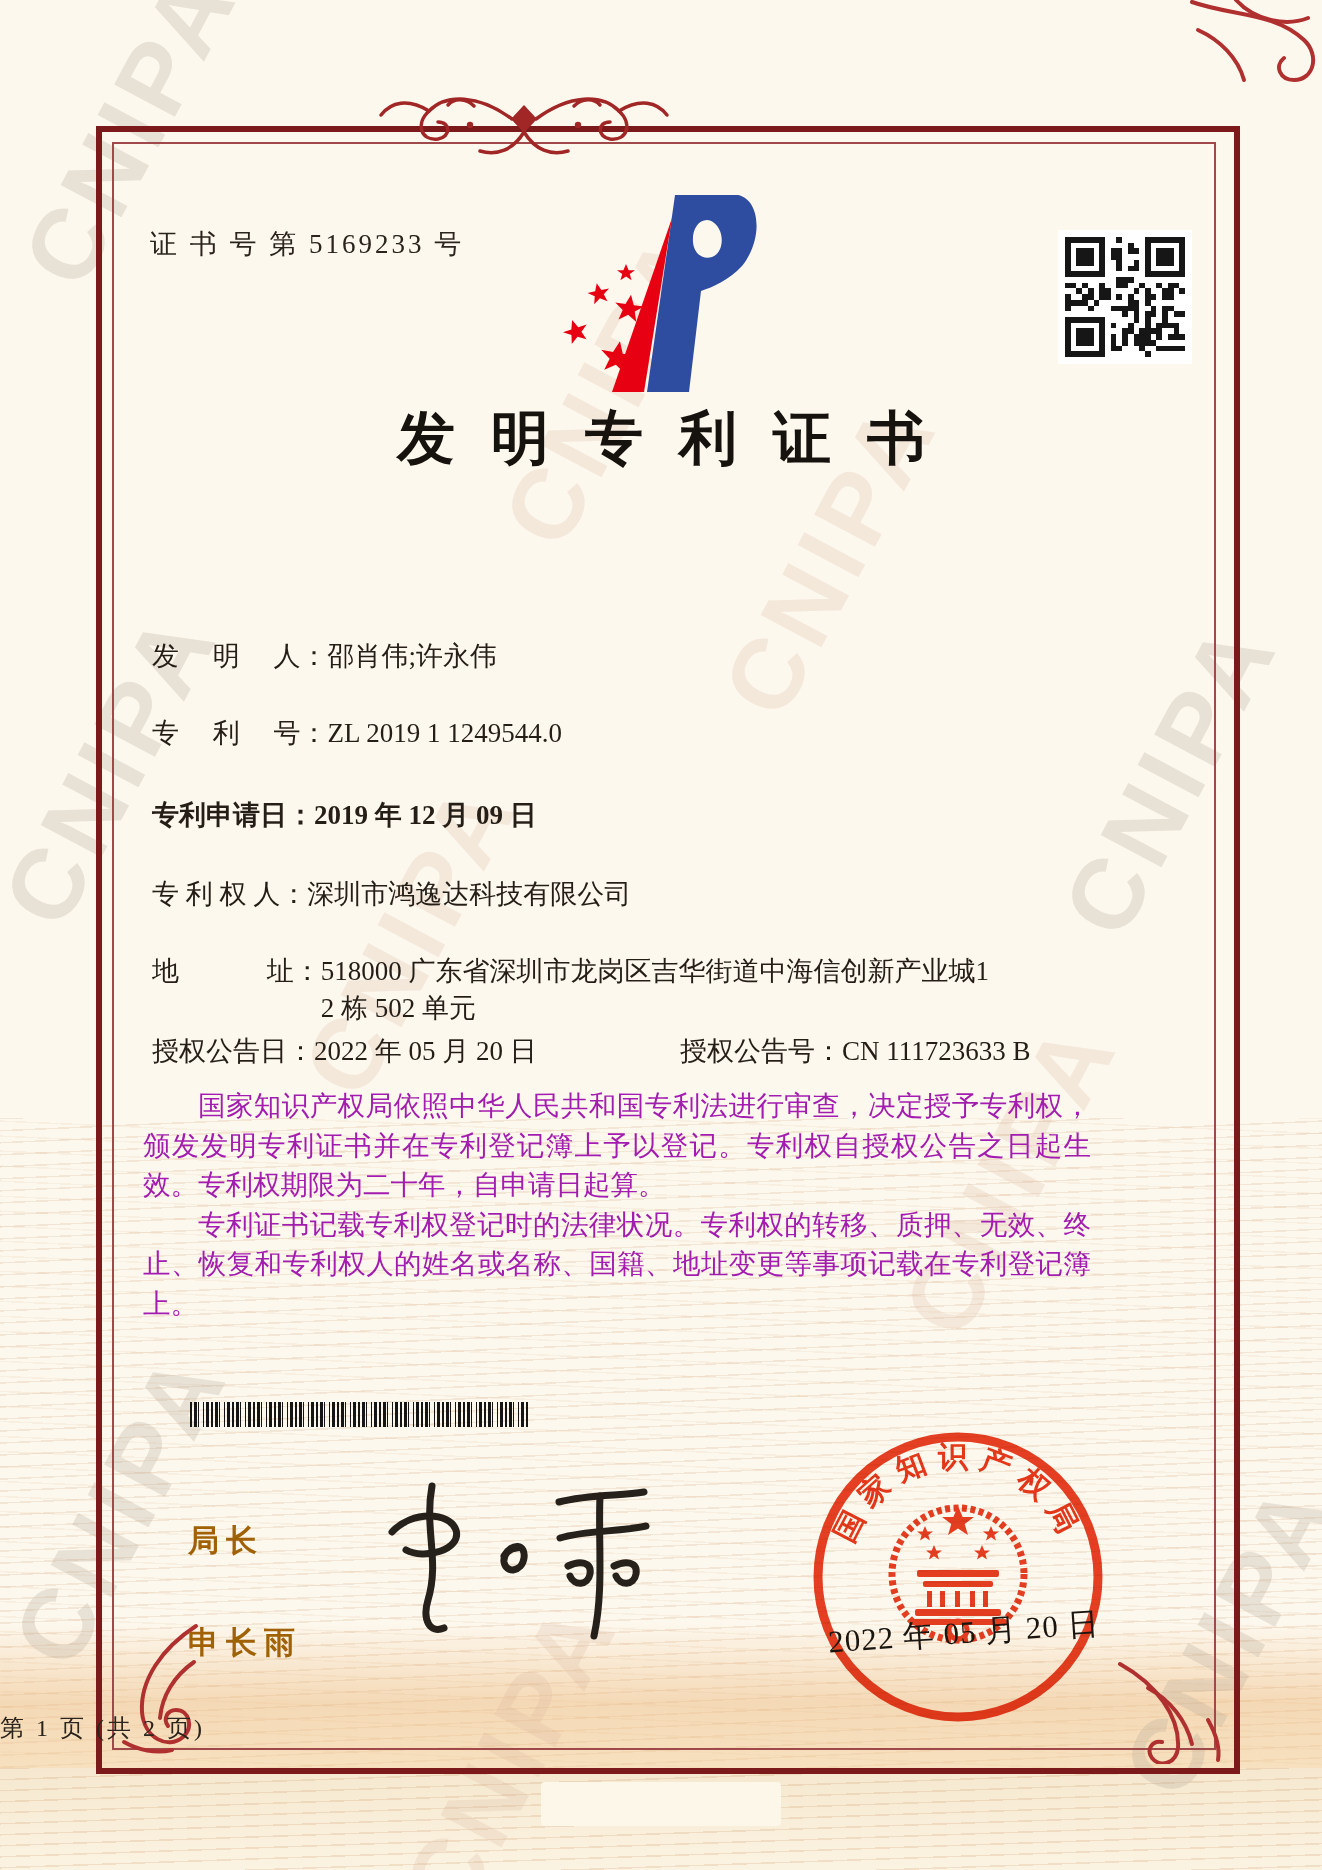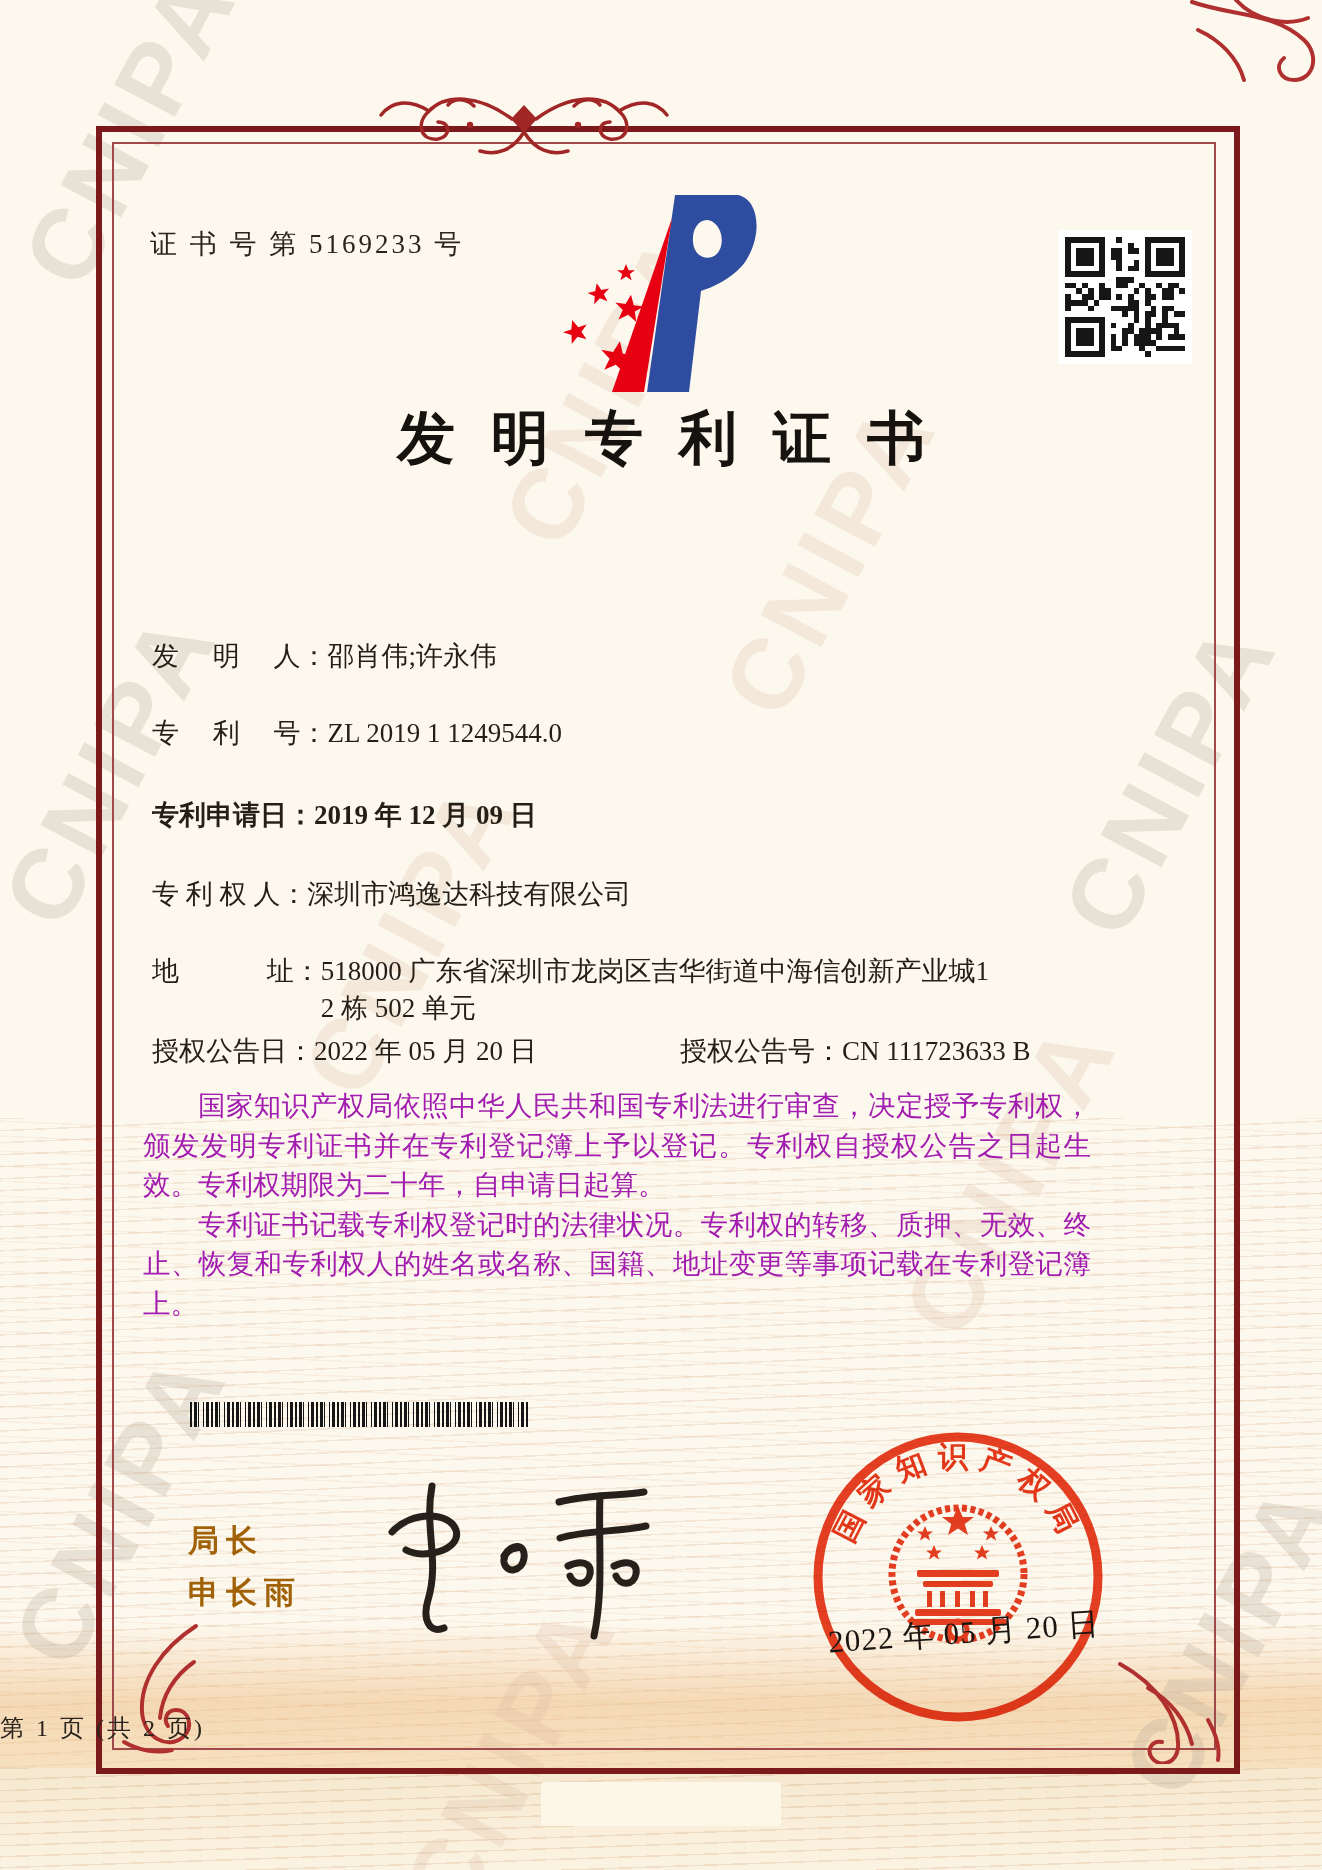--- a/index.html
+++ b/index.html
@@ -293,21 +293,21 @@
   </div>
 
   <div class="abs paras">
     <p>国家知识产权局依照中华人民共和国专利法进行审查，决定授予专利权，颁发发明专利证书并在专利登记簿上予以登记。专利权自授权公告之日起生效。专利权期限为二十年，自申请日起算。</p>
     <p>专利证书记载专利权登记时的法律状况。专利权的转移、质押、无效、终止、恢复和专利权人的姓名或名称、国籍、地址变更等事项记载在专利登记簿上。</p>
   </div>
 
   <div class="abs barcode"></div>
 
   <div class="abs officer" style="top:1520px;">局长</div>
-  <div class="abs officer" style="top:1572px;">申长雨</div>
+  <div class="abs officer" style="top:1622px;">申长雨</div>
 
   <svg class="abs" style="left:352px;top:1460px;" width="310" height="214" viewBox="0 0 310 214">
     <g stroke="#17110c" stroke-width="7" fill="none" stroke-linecap="round" stroke-linejoin="round" opacity="0.93">
       <path d="M80,26 C72,70 88,100 76,140 C70,160 78,174 92,168"></path>
       <path d="M40,72 C60,50 98,52 104,70 C110,90 72,100 54,90"></path>
       <path d="M152,96 C160,82 174,84 172,98 C170,112 154,114 152,102 C151,94 158,88 165,88"></path>
       <path d="M207,42 C237,34 270,36 292,32"></path>
       <path d="M248,36 C246,82 252,130 242,176"></path>
       <path d="M208,78 C234,70 268,72 294,66"></path>
       <path d="M216,106 C228,100 240,102 238,114 C236,126 222,126 218,116"></path>

